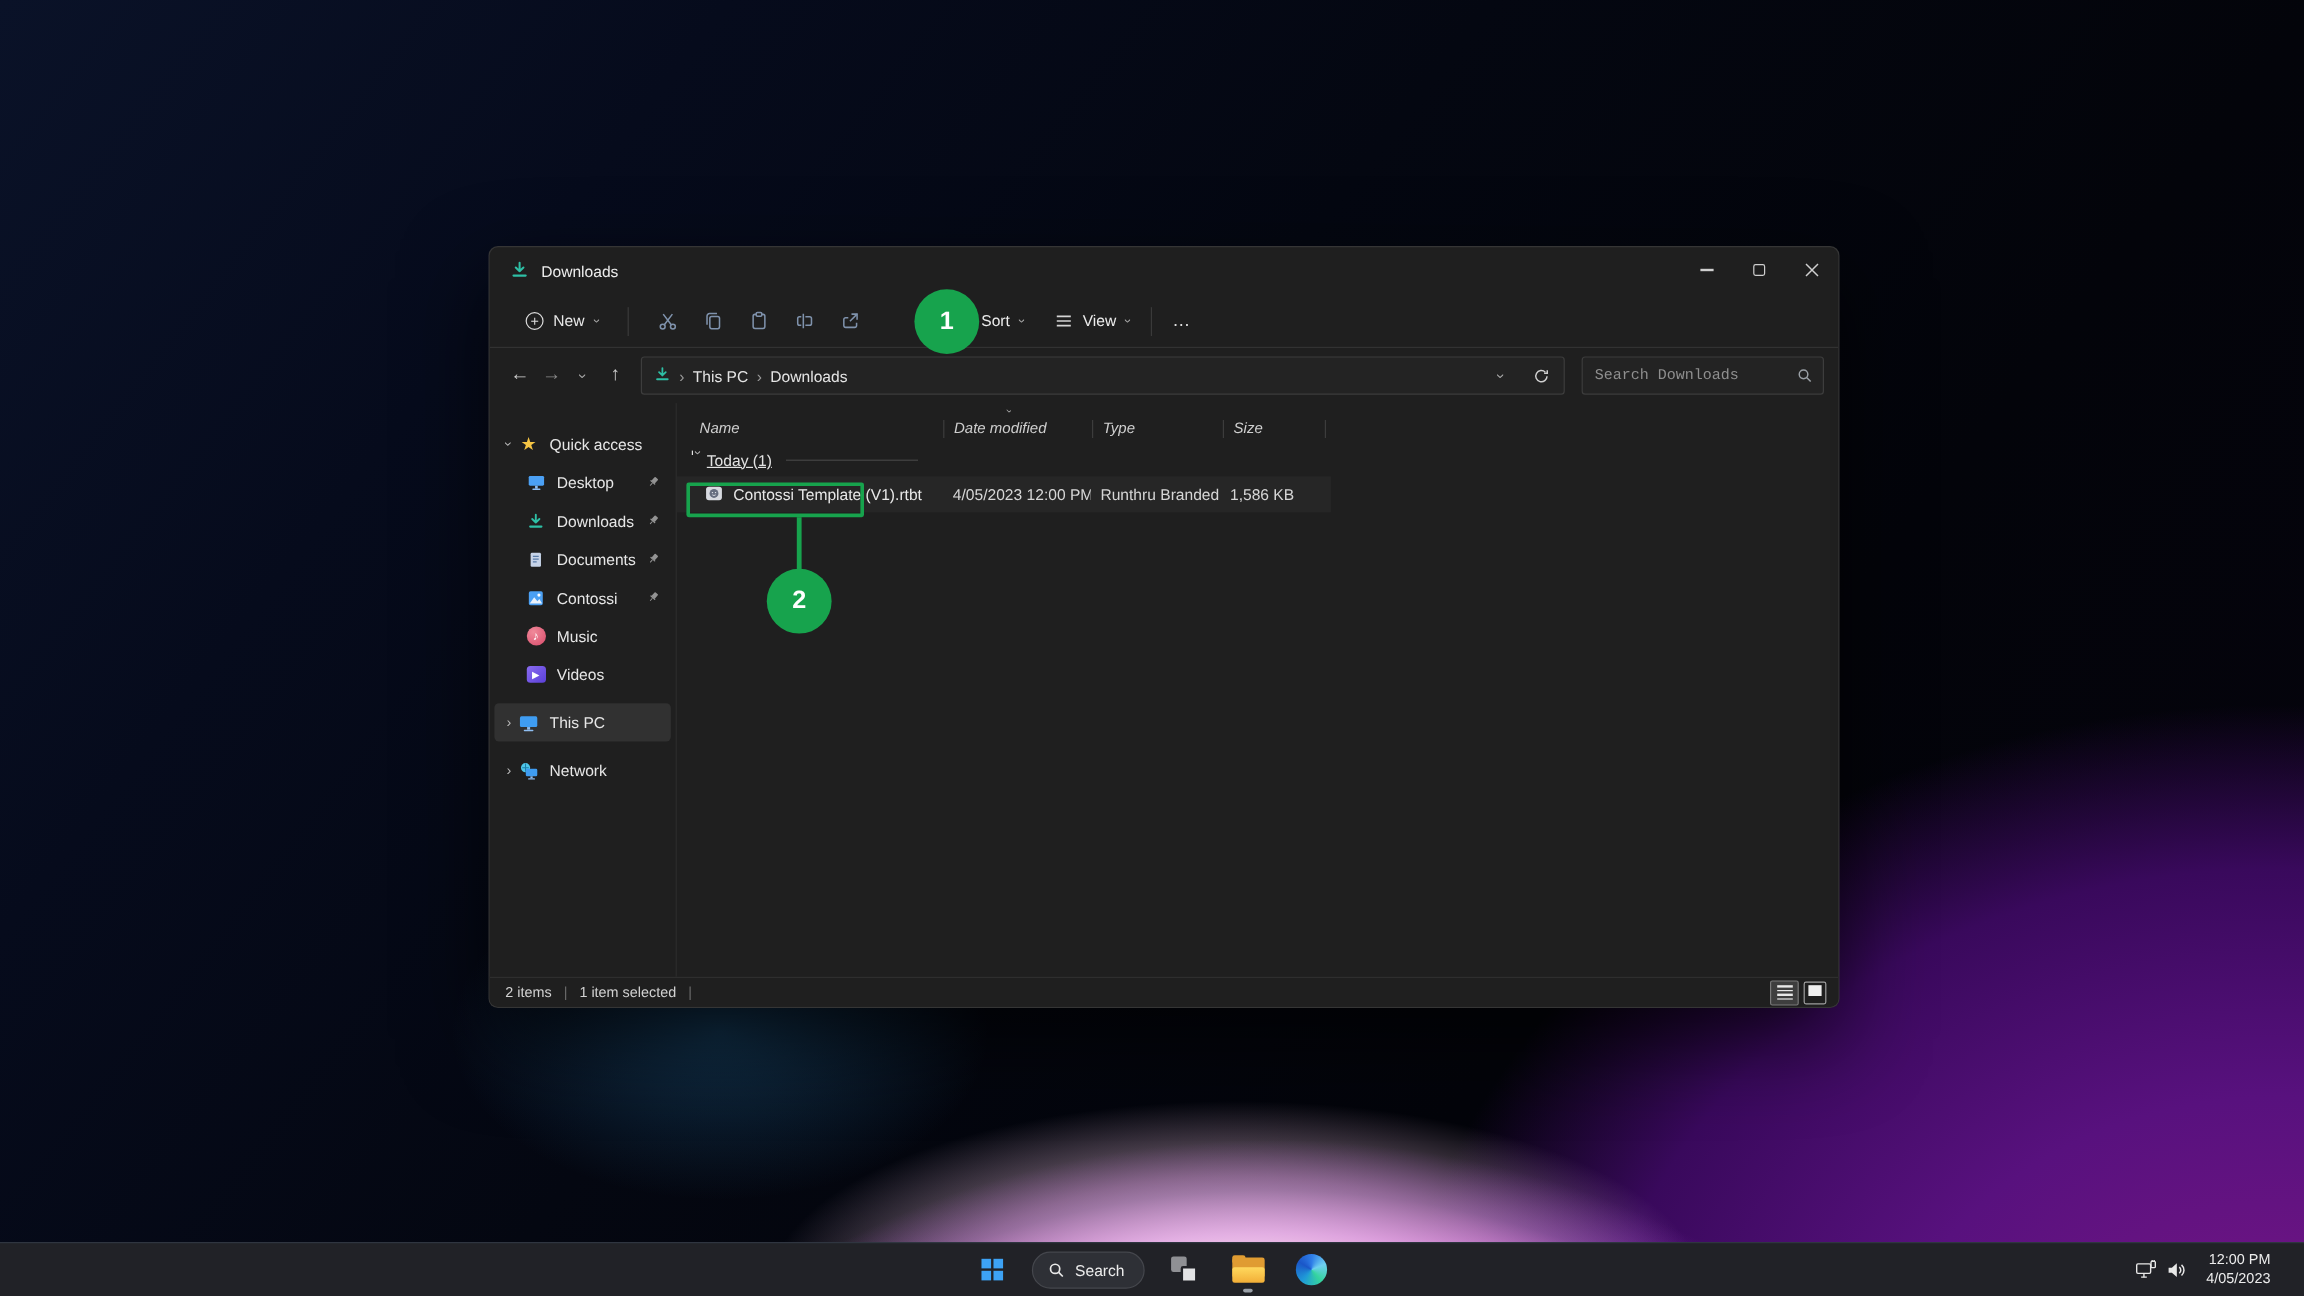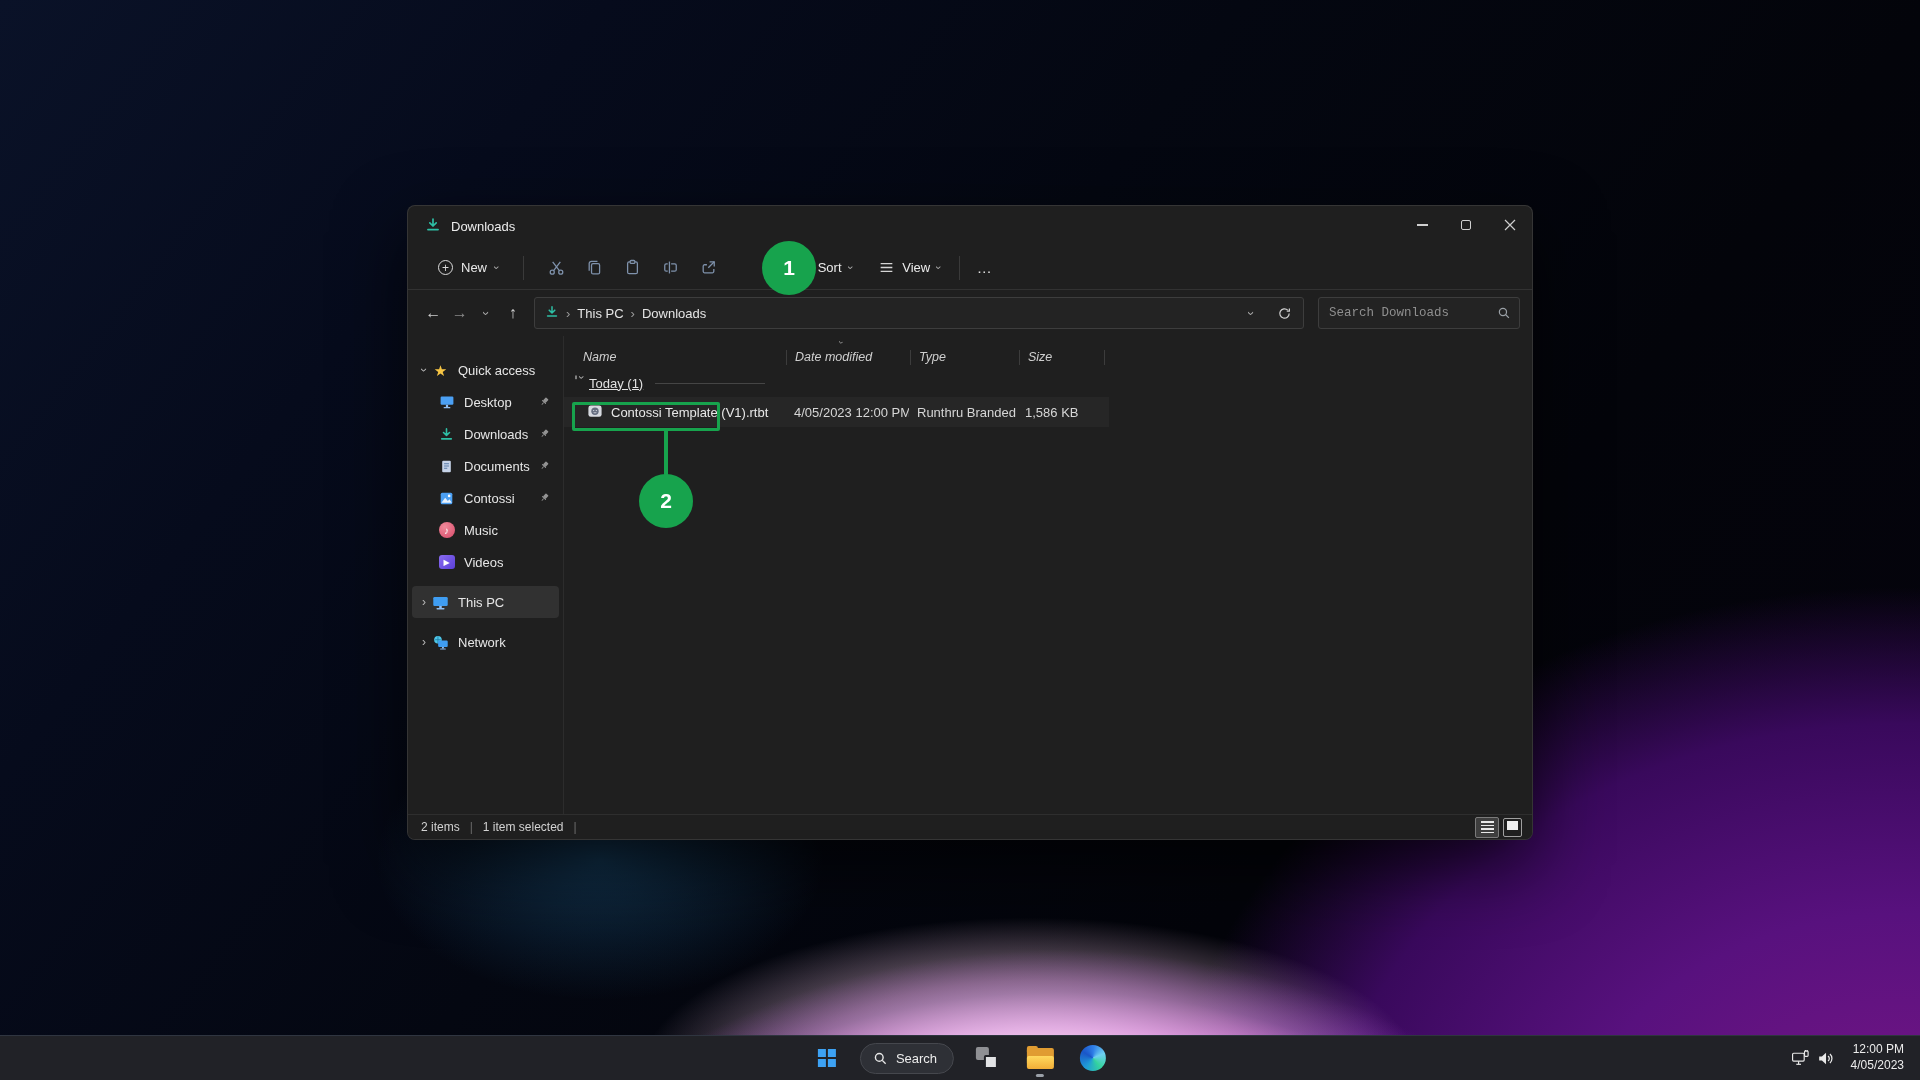--- a/index.html
+++ b/index.html
@@ -121,21 +121,21 @@
   .taskview .back { position:absolute; left:0; top:0; width:13px; height:13px; background:#8f9094; border-radius:2px; }
   .taskview .front { position:absolute; right:0; bottom:0; width:14px; height:14px; background:#e2e3e5; border-radius:2px; border:2px solid #212227; }
   .folder-icon { position:relative; width:27px; height:21px; }
   .folder-icon .back { position:absolute; top:0; left:0; width:27px; height:17px; background:#e09c32; border-radius:2px; }
   .folder-icon .tab { position:absolute; top:-2px; left:0; width:11px; height:6px; background:#e09c32; border-radius:2px 2px 0 0; }
   .folder-icon .front { position:absolute; bottom:0; left:0; width:27px; height:13px; border-radius:2px;
     background:linear-gradient(#ffd95e,#f2ae37); }
   .run-indicator { position:absolute; bottom:1px; left:50%; transform:translateX(-50%); width:8px; height:3px; border-radius:2px; background:#9aa0a8; }
   .edge-icon { width:26px; height:26px; border-radius:50%;
     background:conic-gradient(from 140deg, #35d49e 0%, #1f9ad8 22%, #1a56c8 45%, #2f7ee8 62%, #6fd0f0 80%, #35d49e 100%); }
-  .tb-right { position:absolute; right:6px; display:flex; align-items:center; gap:4px; height:100%; }
+  .tb-right { position:absolute; right:18px; display:flex; align-items:center; gap:4px; height:100%; }
   .tray-icons { display:flex; align-items:center; gap:6px; padding:0 6px; }
   .clock { text-align:right; font-size:12px; line-height:1.3; color:#ececec; padding:0 10px 0 6px; }
 </style>
 </head>
 <body>
 
 <div class="wallpaper"></div>
 
 <div class="window">
 

